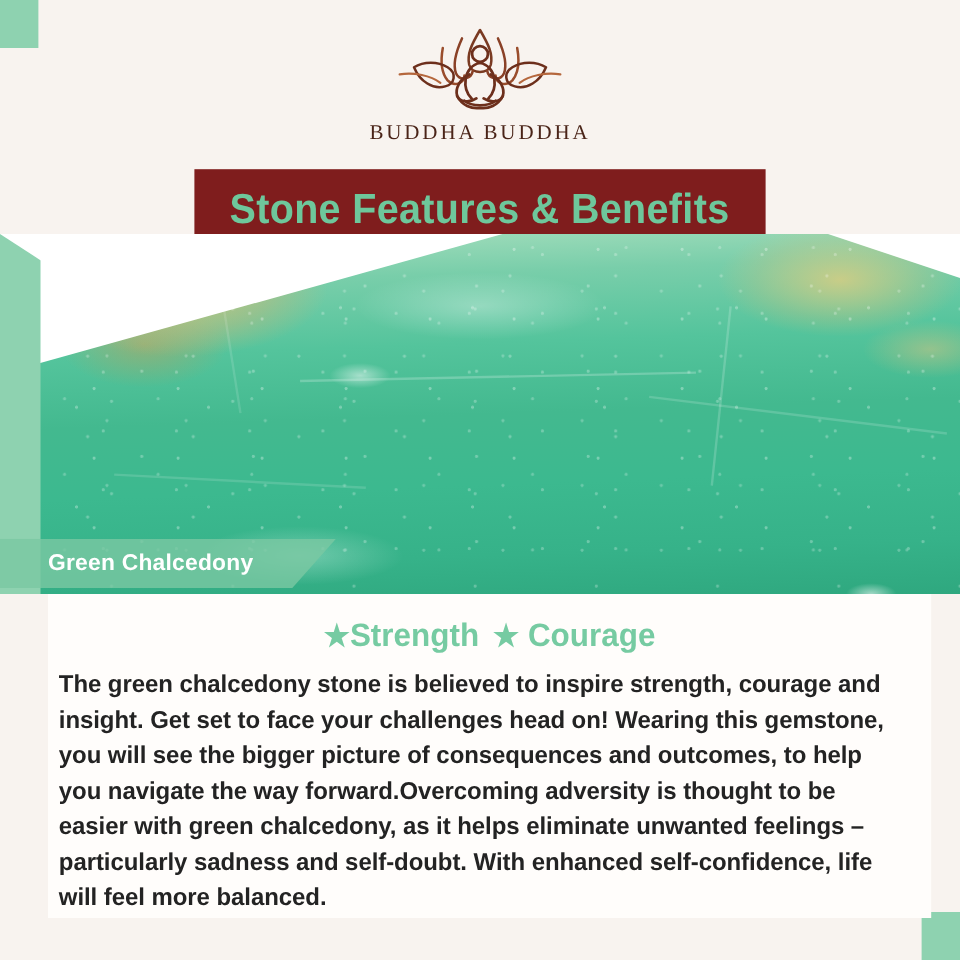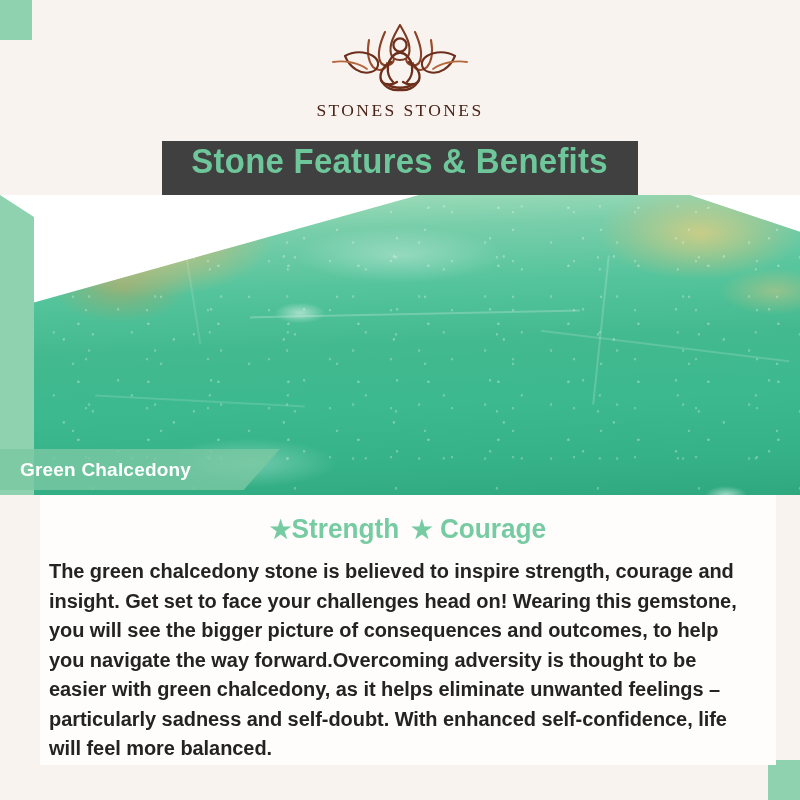--- a/index.html
+++ b/index.html
@@ -66,23 +66,23 @@
     white-space: nowrap;
   }
 
   
   .title-banner {
     position: absolute;
     left: 162px;
     top: 141px;
     width: 476px;
     height: 54px;
-    background: #404040;
+    background: #7f1d1d;
     display: flex;
-    align-items: flex-start;
+    align-items: flex-end;
     justify-content: center;
     z-index: 6;
   }
   .title-text {
     font-size: 35px;
     font-weight: bold;
     color: #6ec79b;
     letter-spacing: 0.3px;
     white-space: nowrap;
     transform: scaleX(0.94);
@@ -196,21 +196,21 @@
     top: 449px;
     width: 280px;
     height: 41px;
     background: rgba(123, 200, 162, .80);
     clip-path: polygon(0 0, 100% 0, 87% 100%, 0 100%);
     display: flex;
     align-items: center;
     z-index: 5;
   }
   .name-band-text {
-    margin-left: 20px;
+    margin-left: 40px;
     font-size: 19px;
     font-weight: bold;
     color: #ffffff;
     letter-spacing: .2px;
     white-space: nowrap;
   }
 
   
   .content {
     position: absolute;
@@ -279,21 +279,21 @@
         <path d="M75 34.5 C68.5 35.5 64 41 63 48 C62.2 54 64 60 68 64"></path>
         <path d="M75 34.5 C81.5 35.5 86 41 87 48 C87.8 54 86 60 82 64"></path>
 
         <path d="M66 44 C58 48 54 56 56 62 C58 67 66 68 72 64"></path>
         <path d="M84 44 C92 48 96 56 94 62 C92 67 84 68 78 64"></path>
 
         <path d="M56 62 C60 70 68 73 75 72 C82 73 90 70 94 62"></path>
         <path d="M62 66 C68 71 82 71 88 66"></path>
       </g>
     </svg>
-    <div class="brand-name">STONES STONES</div>
+    <div class="brand-name">BUDDHA BUDDHA</div>
   </div>
 
   <div class="title-banner">
     <div class="title-text">Stone Features &amp; Benefits</div>
   </div>
 
   <div class="photo-frame">
     <div class="stone-photo">
       <div class="stone-speckle"></div>
       <div class="facet f1"></div>

